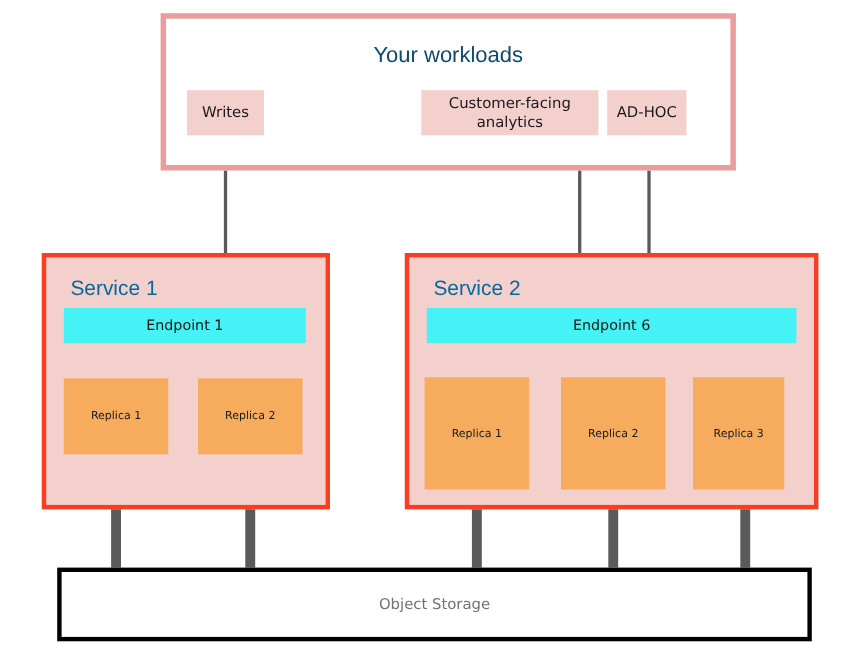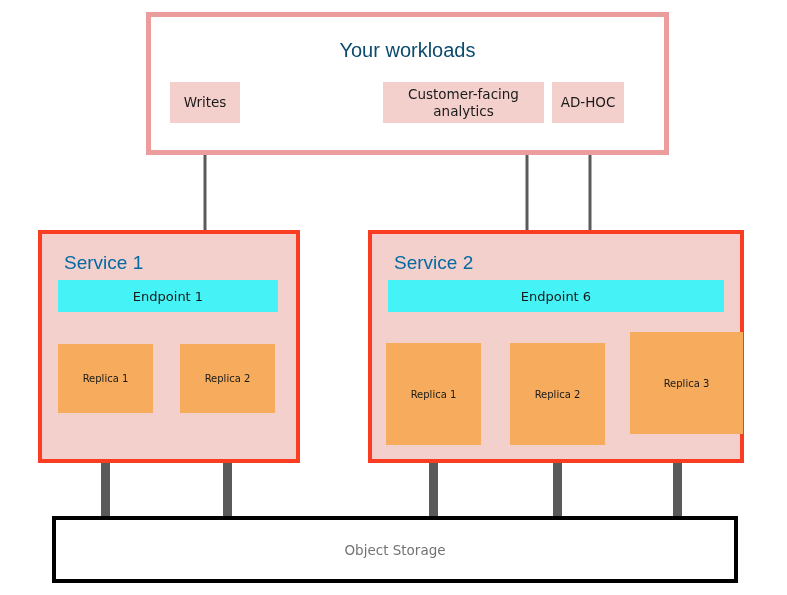--- a/index.html
+++ b/index.html
@@ -97,21 +97,21 @@
     font-size: 10px;
     display: flex;
     align-items: center;
     justify-content: center;
     box-sizing: border-box;
   }
   .s1-r1 { left: 58px;  top: 344px; width: 95px; height: 69px; }
   .s1-r2 { left: 180px; top: 344px; width: 95px; height: 69px; }
   .s2-r1 { left: 386px; top: 343px; width: 95px; height: 102px; }
   .s2-r2 { left: 510px; top: 343px; width: 95px; height: 102px; }
-  .s2-r3 { left: 630px; top: 332px; width: 113px; height: 102px; }
+  .s2-r3 { left: 630px; top: 343px; width: 83px; height: 102px; }
 
   
   .object-storage {
     position: absolute;
     left: 52px;
     top: 516px;
     width: 686px;
     height: 67px;
     border: 4px solid #000000;
     background: #ffffff;

